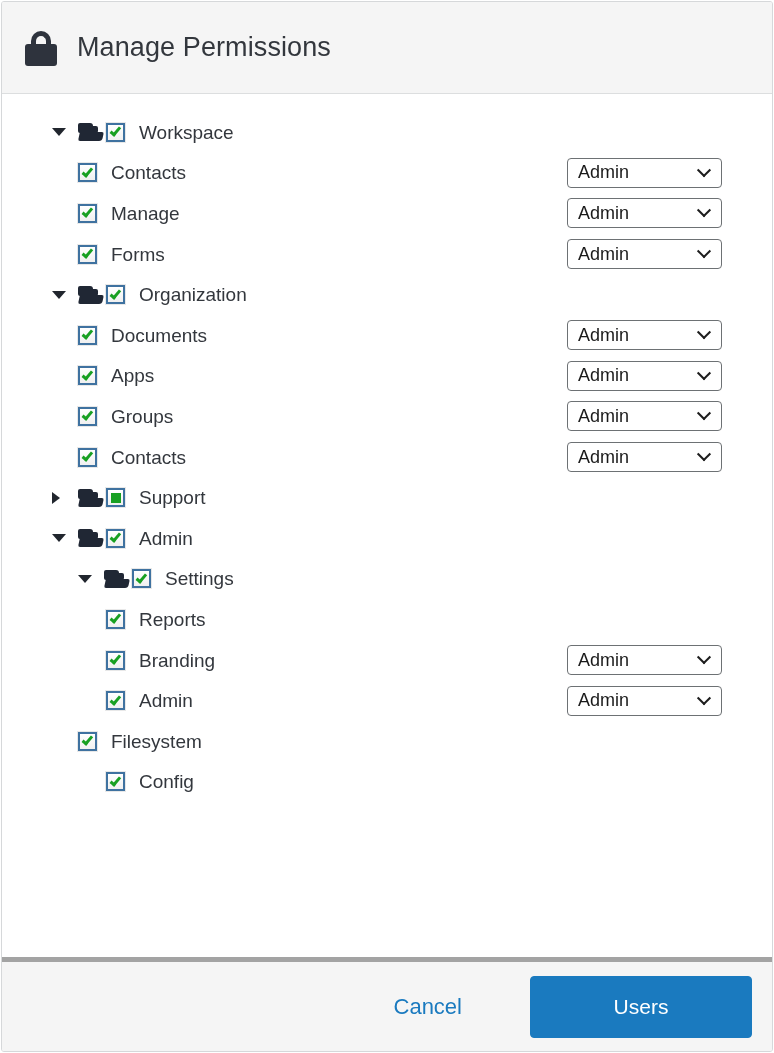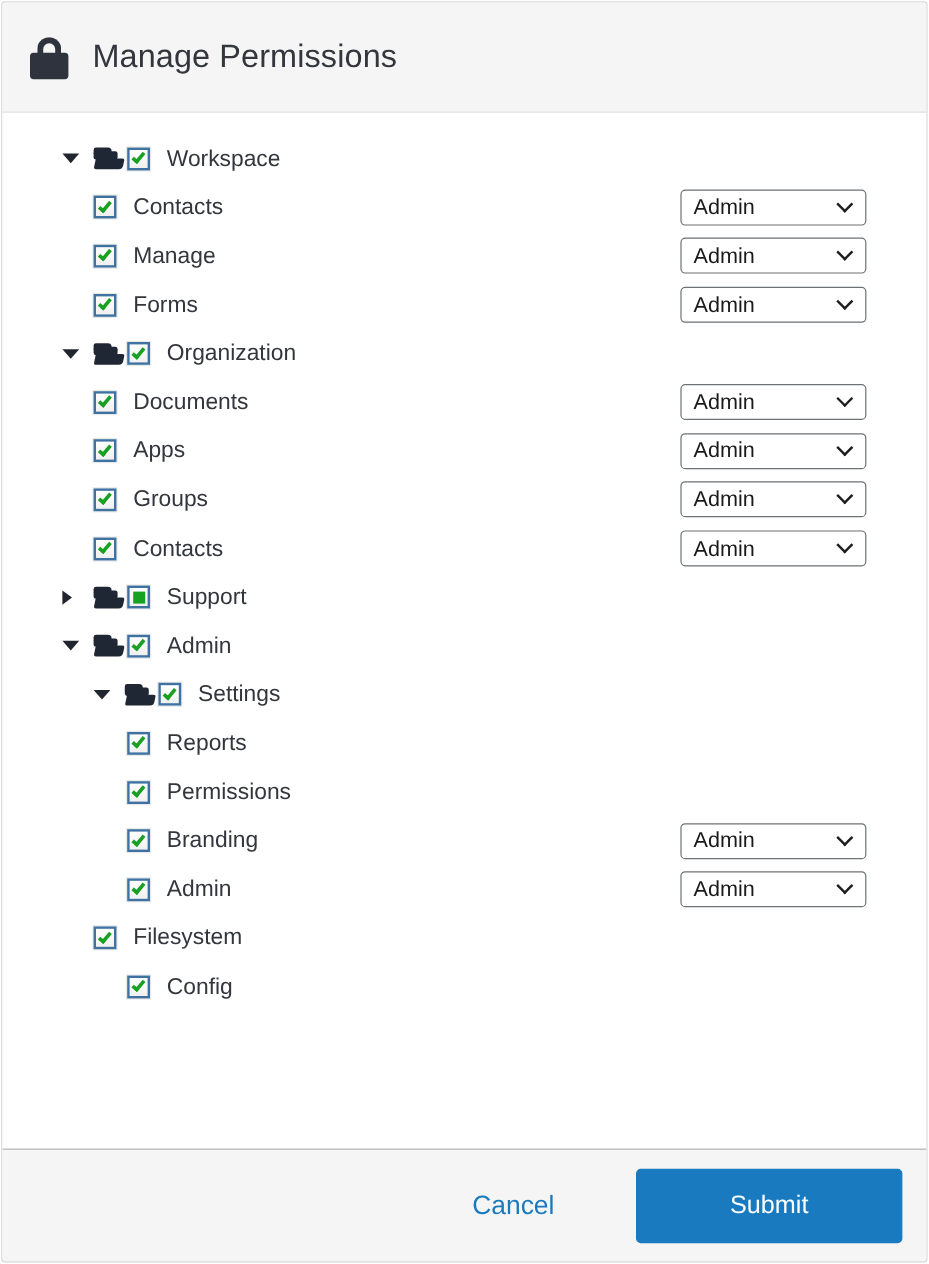--- a/index.html
+++ b/index.html
@@ -219,21 +219,21 @@
     transform: rotate(45deg) translate(-2px, -2px);
     flex: 0 0 10px;
     margin-right: 4px;
   }
 
   
   .modal-footer {
     flex: 0 0 94px;
     height: 94px;
     background: #f5f5f5;
-    border-top: 1px solid #a3a3a3;
+    border-top: 5px solid #a3a3a3;
     display: flex;
     align-items: center;
     justify-content: flex-end;
     padding-right: 20px;
     gap: 0px;
   }
   .btn-cancel {
     background: none;
     border: none;
     color: #1a7abf;
@@ -424,26 +424,20 @@
           <li class="tree-row ind-2 leaf">
             <span class="cbx">
               <span class="tick"></span>
             </span>
             <span class="tree-label">Reports</span>
           </li>
           <li class="tree-row ind-2 leaf">
             <span class="cbx">
               <span class="tick"></span>
             </span>
-            <span class="tree-label">Permissions</span>
-          </li>
-          <li class="tree-row ind-2 leaf">
-            <span class="cbx">
-              <span class="tick"></span>
-            </span>
             <span class="tree-label">Branding</span>
             <span class="role-select">
               <span>Admin</span>
               <span class="chev"></span>
             </span>
           </li>
           <li class="tree-row ind-2 leaf">
             <span class="cbx">
               <span class="tick"></span>
             </span>
@@ -463,17 +457,17 @@
             <span class="cbx">
               <span class="tick"></span>
             </span>
             <span class="tree-label">Config</span>
           </li>
         </ul>
     </div>
 
     <div class="modal-footer">
       <button class="btn-cancel">Cancel</button>
-      <button class="btn-submit">Submit</button>
+      <button class="btn-submit">Users</button>
     </div>
 
   </div>
 </div>
 
 </body></html>

